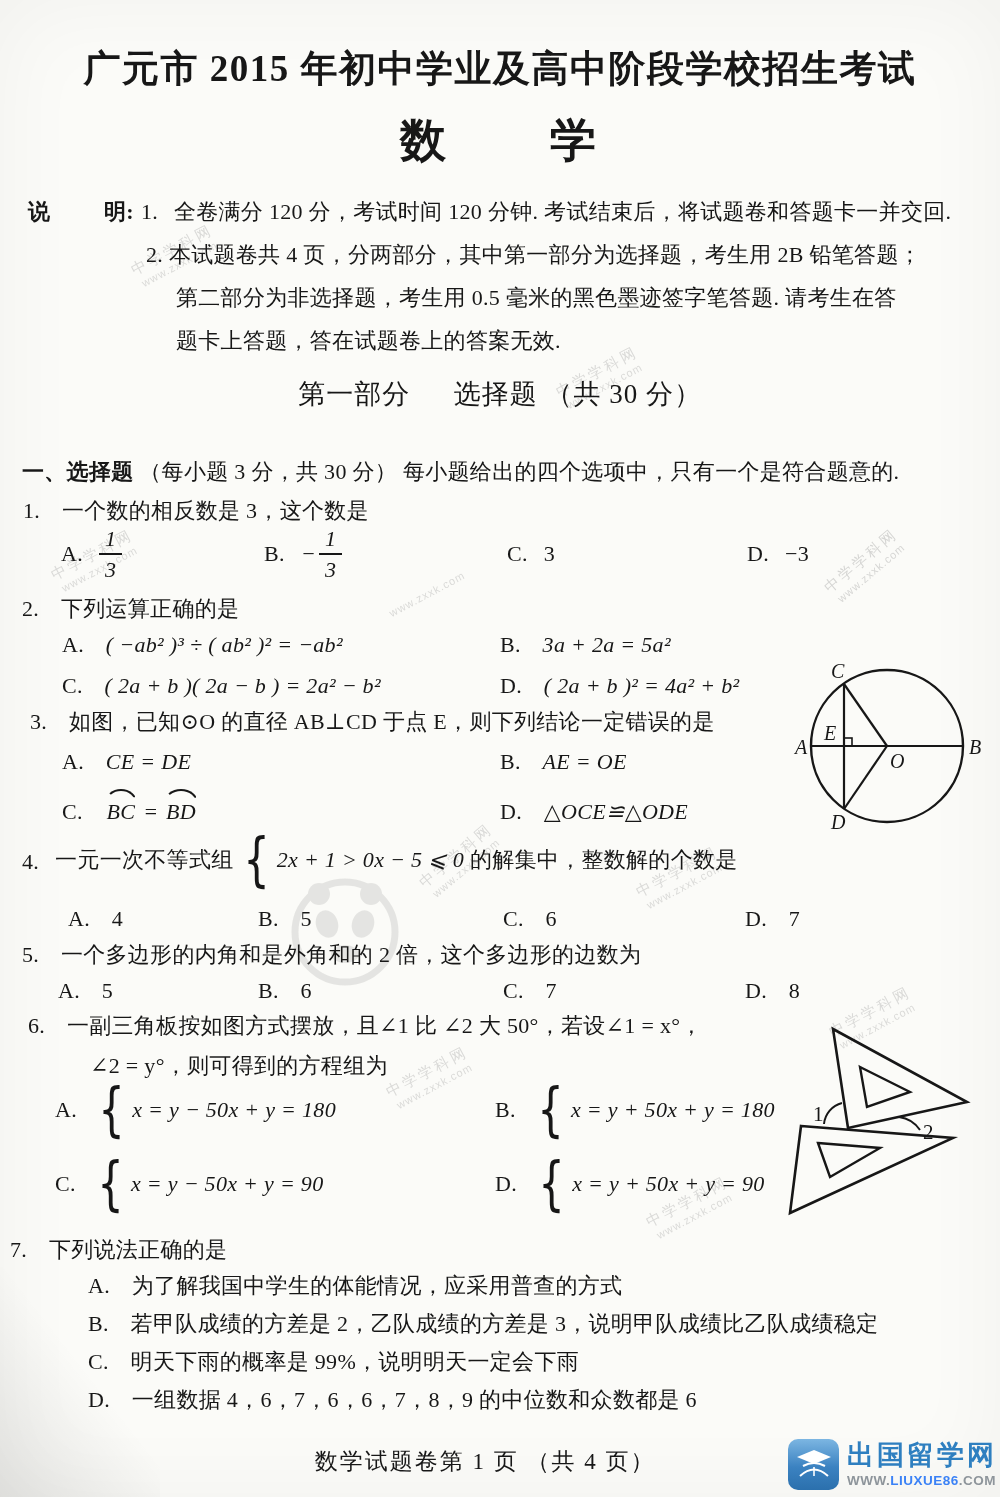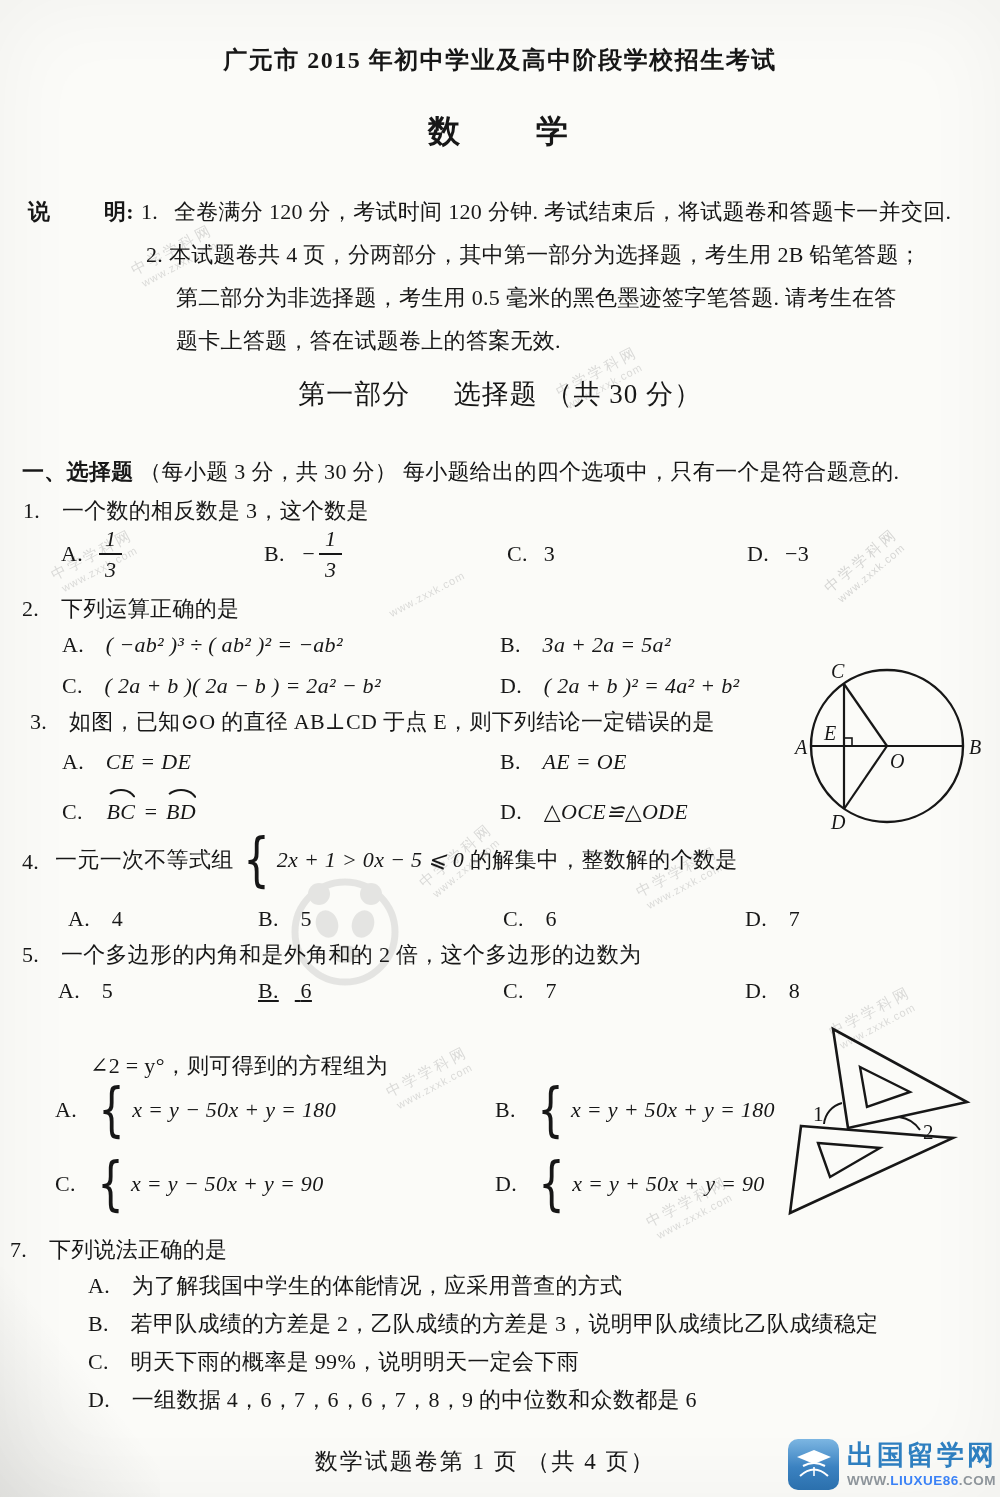--- a/index.html
+++ b/index.html
@@ -7,22 +7,22 @@
   .page {
     position:relative; width:1000px; height:1497px; margin:0 auto;
     background:#fbfbf8; color:#171717; overflow:hidden;
     font-family:"Liberation Serif","DejaVu Serif",serif;
     box-shadow: inset 0 0 90px rgba(0,0,0,0.045);
   }
   .abs { position:absolute; }
   .t { font-size:22px; line-height:1.3; white-space:nowrap; letter-spacing:0.3px; }
   .bold { font-weight:bold; }
   .center { left:0; right:0; text-align:center; }
-  .title { font-size:24px; font-weight:bold; letter-spacing:1.5px; white-space:pre; }
-  .subject { font-size:32px; font-weight:bold; white-space:pre; letter-spacing:4px; }
+  .title { font-size:37px; font-weight:bold; letter-spacing:1.5px; white-space:pre; }
+  .subject { font-size:46px; font-weight:bold; white-space:pre; letter-spacing:4px; }
   .sec-title { font-size:27px; font-weight:normal; white-space:pre; letter-spacing:1px; }
   .qno { display:inline-block; }
   .qtext { margin-left:16px; }
   .olabel { margin-right:16px; }
   .math { font-style:italic; }
   .opt { display:flex; align-items:center; }
   .frac { display:inline-flex; flex-direction:column; align-items:center;
           font-size:22px; line-height:1.15; font-style:italic; vertical-align:middle; }
   .frac .fn { padding:0 6px 2px; border-bottom:2px solid #171717; }
   .frac .fd { padding-top:2px; }
@@ -251,33 +251,37 @@
   </div>
 
   <div class="abs t content" style="left:22px;top:941px;text-align:right;">
     <span class="qno">5.</span>
     <span class="qtext">一个多边形的内角和是外角和的 2 倍，这个多边形的边数为</span>
   </div>
   <div class="abs t content" style="left:58px;top:977px;">
     <span class="olabel">A.</span>
     <span>5</span>
   </div>
-  <div class="abs t content" style="left:258px;top:977px;text-decoration:underline;">
+  <div class="abs t content" style="left:258px;top:977px;">
     <span class="olabel">B.</span>
     <span>6</span>
   </div>
   <div class="abs t content" style="left:503px;top:977px;">
     <span class="olabel">C.</span>
     <span>7</span>
   </div>
   <div class="abs t content" style="left:745px;top:977px;">
     <span class="olabel">D.</span>
     <span>8</span>
   </div>
 
+  <div class="abs t content" style="left:28px;top:1012px;">
+    <span class="qno">6.</span>
+    <span class="qtext">一副三角板按如图方式摆放，且∠1 比 ∠2 大 50°，若设∠1 = x°，</span>
+  </div>
   <div class="abs t content" style="left:90px;top:1052px;">∠2 = y°，则可得到的方程组为</div>
 
   <div class="abs t content" style="left:55px;top:1086px;display:flex;align-items:center;">
     <span class="olabel">A.</span>
     <span class="sys">
       <span class="brace">{</span>
       <span class="eqs">
         <span>x = y − 50</span>
         <span>x + y = 180</span>
       </span>

